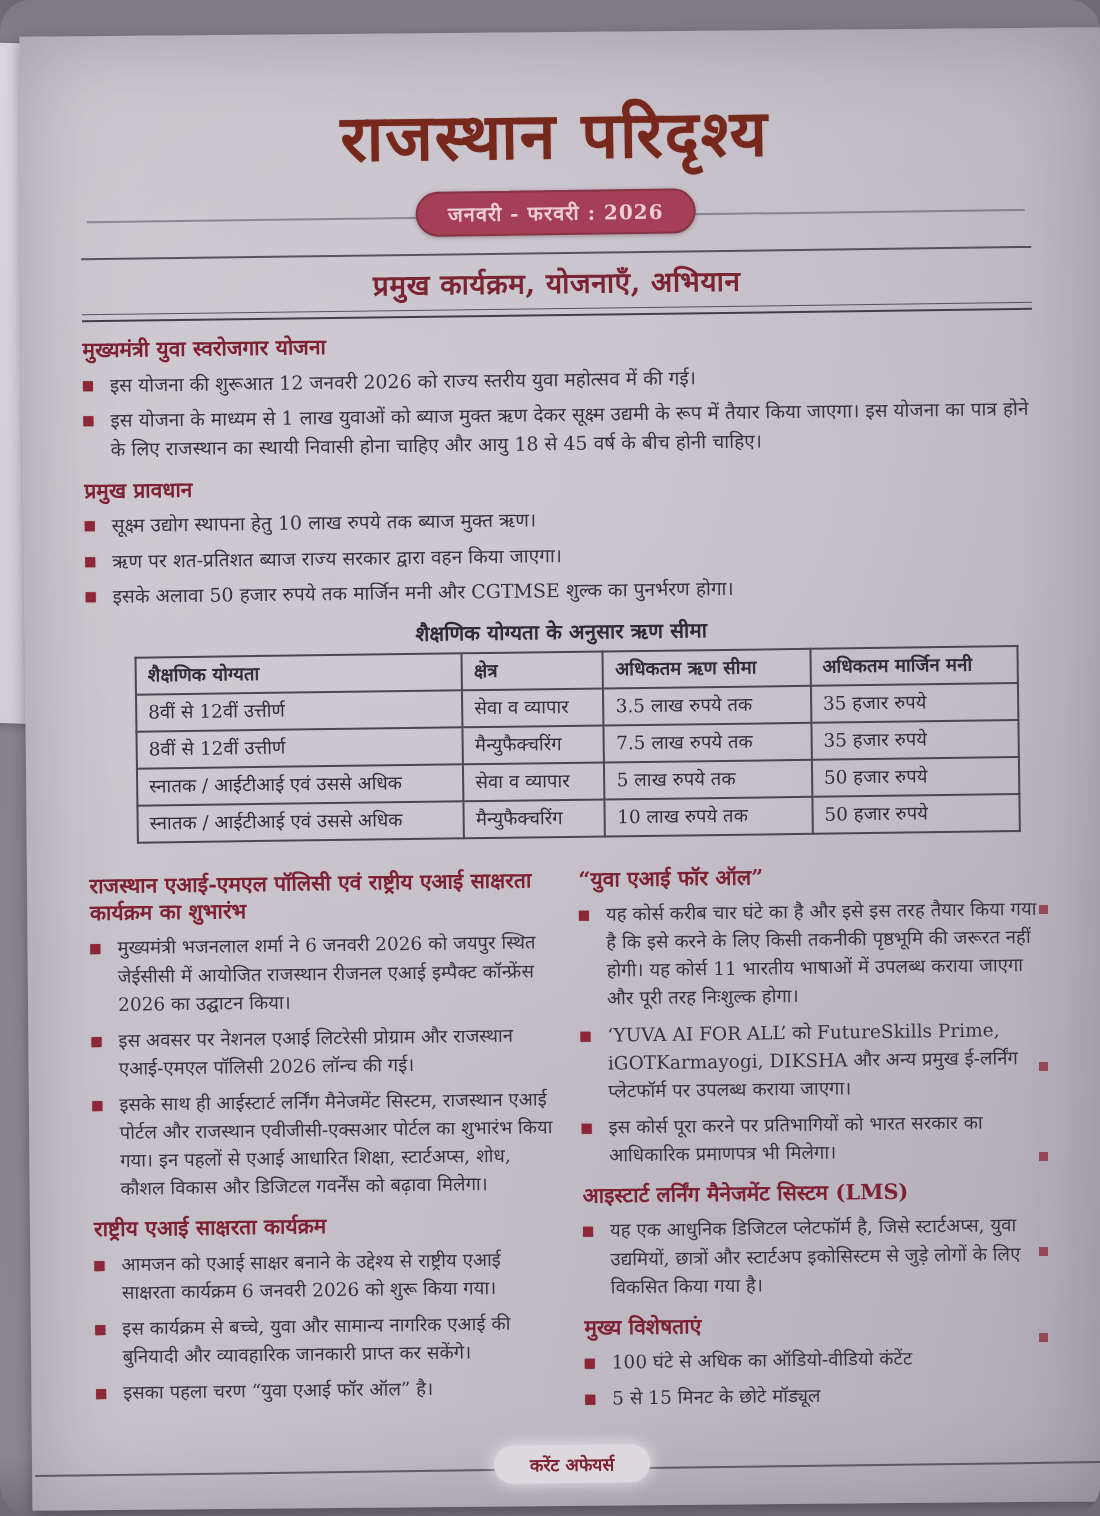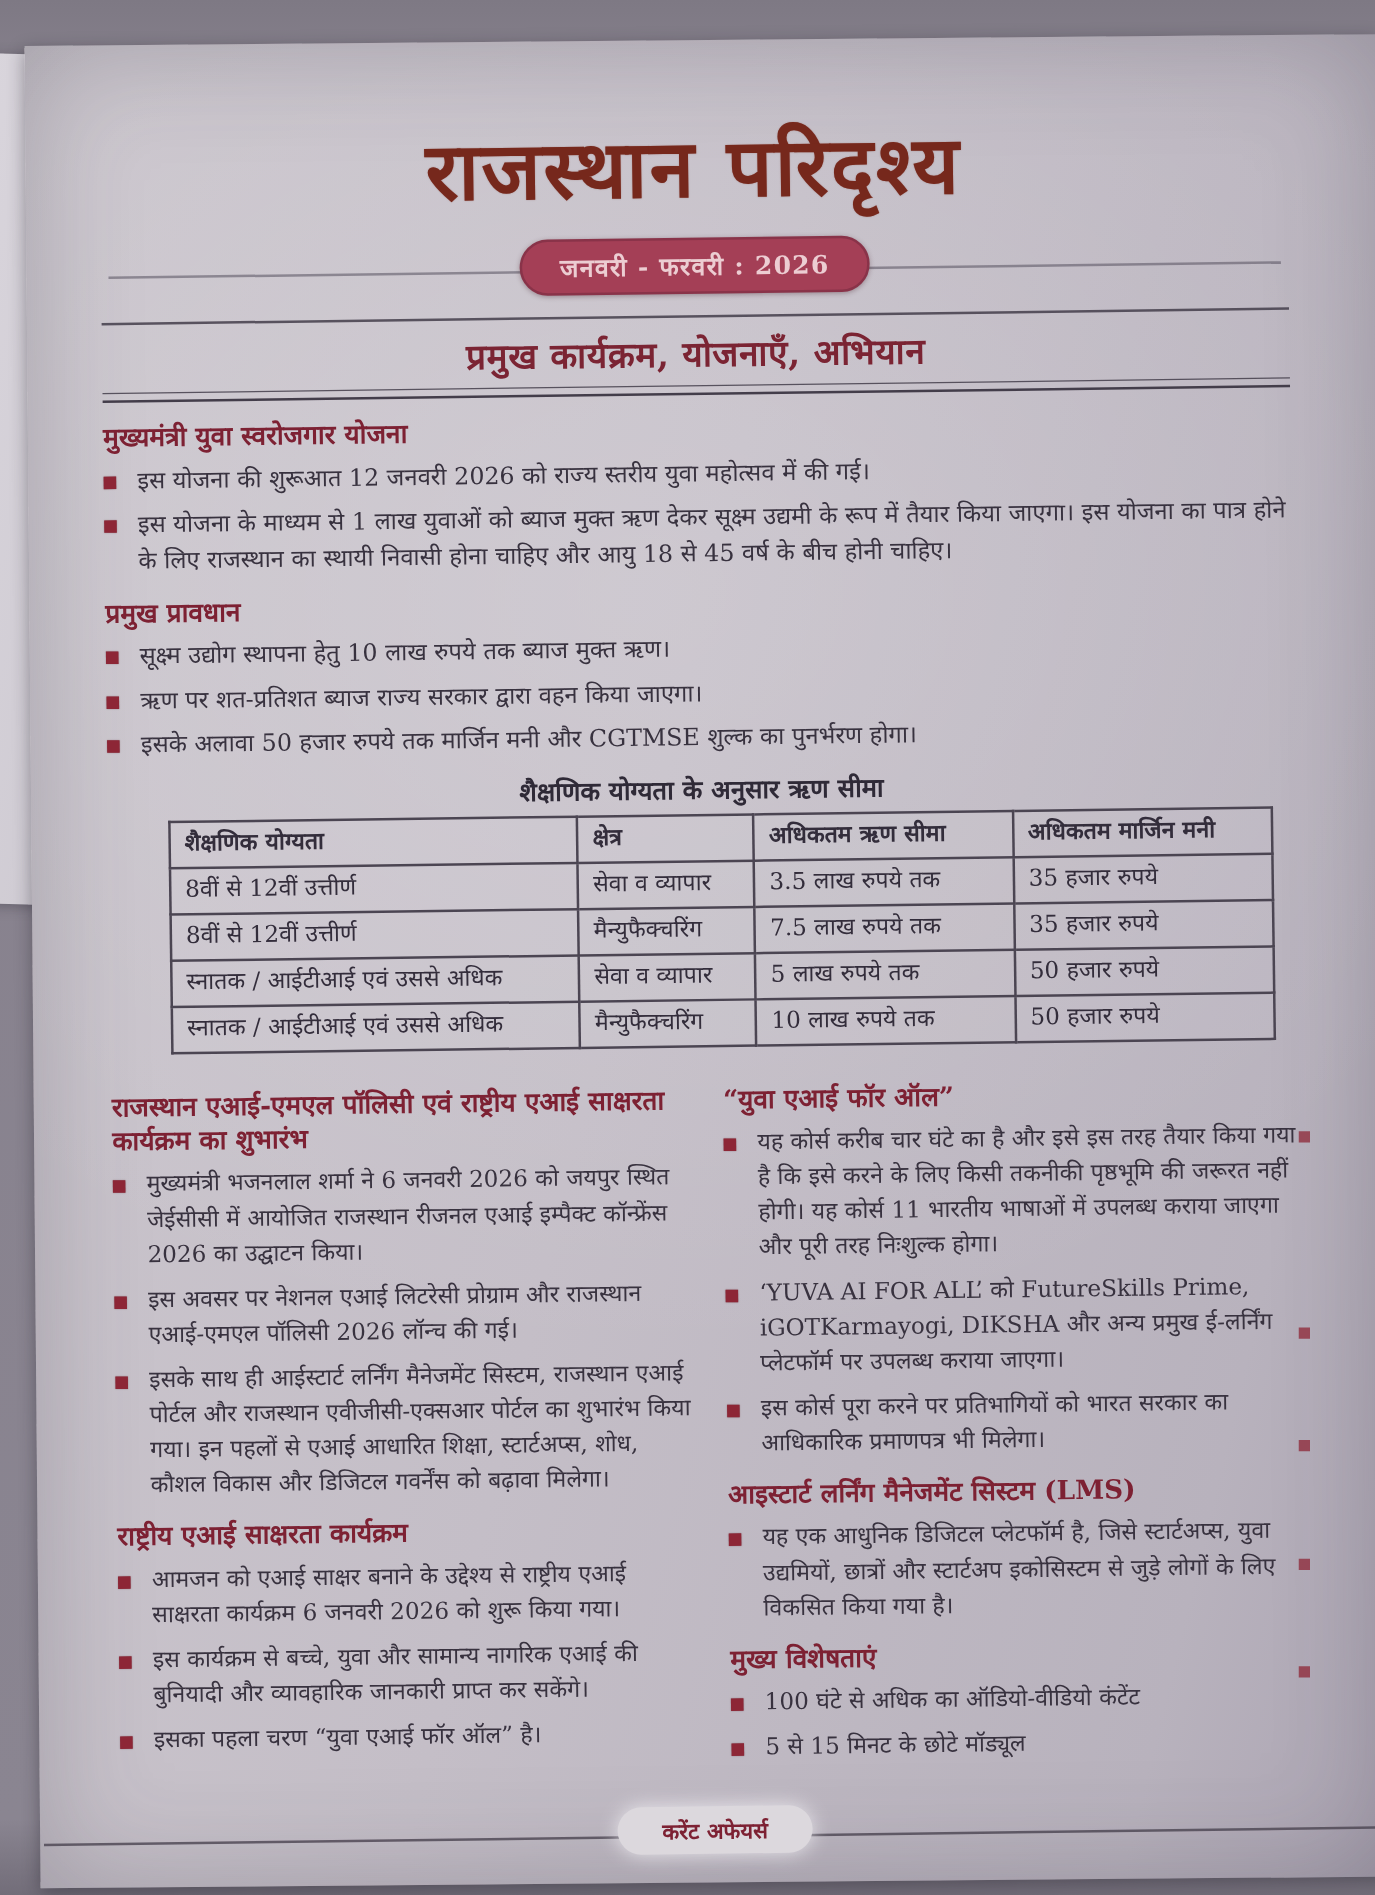--- a/index.html
+++ b/index.html
@@ -6,20 +6,21 @@
   html,body { width:1100px; height:1516px; }
   body{
     font-family:"DejaVu Serif","Liberation Serif",serif;
     background:#6f6a76;
     overflow:hidden;
   }
   .photo{
     position:relative; width:1100px; height:1516px;
     background:linear-gradient(180deg,#7e7984 0%, #86808c 4%, #8a8591 96%, #726d79 100%);
     overflow:hidden;
+    border-radius:31px;
   }
   
   .backsheet{
     position:absolute; left:-34px; top:44px; width:150px; height:680px;
     background:linear-gradient(100deg,#dad6dd,#cbc7cf);
     transform:rotate(1.6deg);
     box-shadow:2px 2px 10px rgba(40,36,48,.35);
   }
   .paper{
     position:absolute; left:26px; top:32px; right:-8px; bottom:10px;

